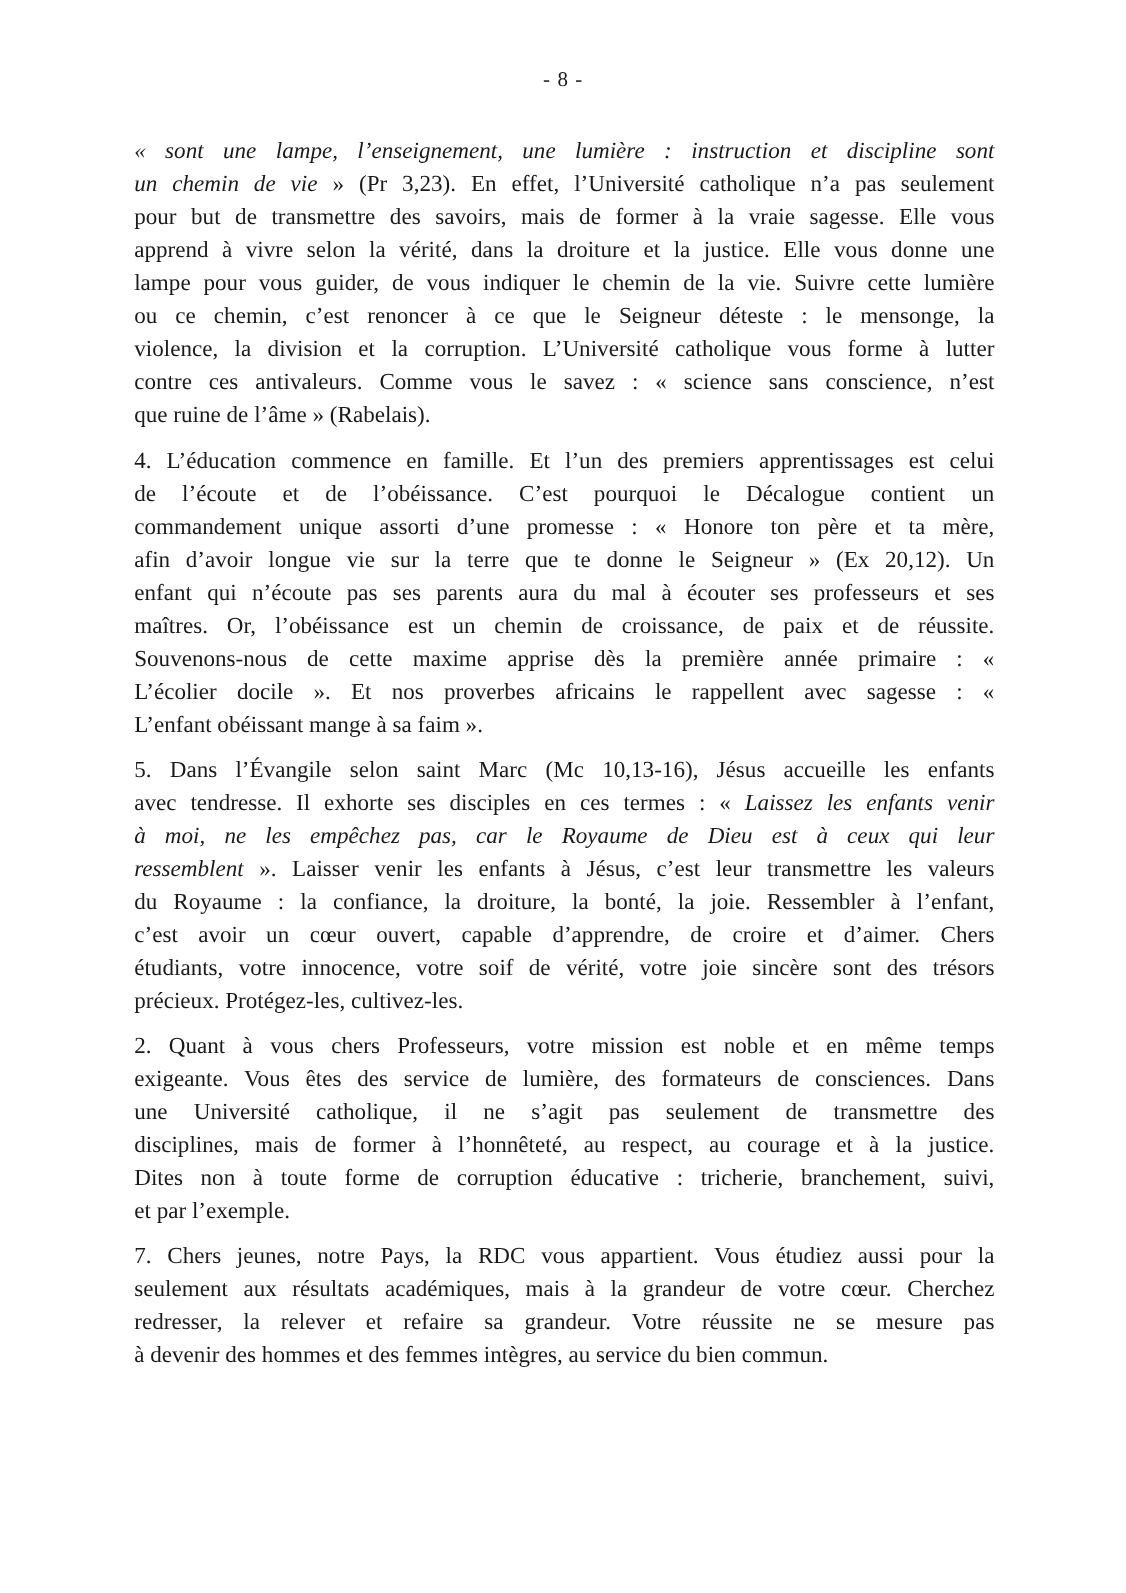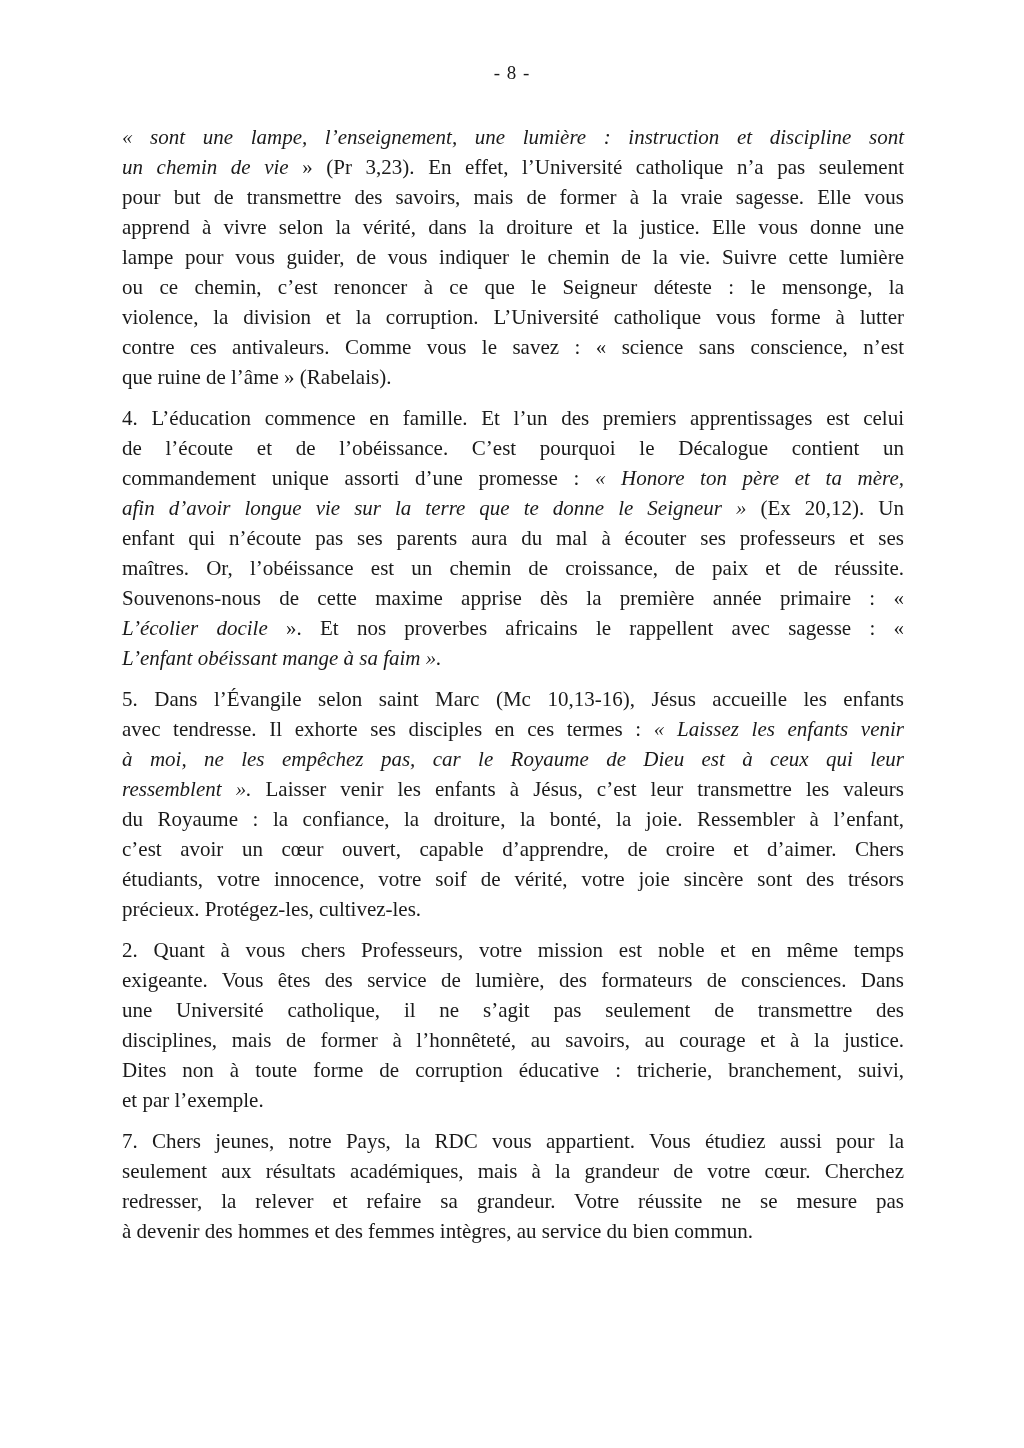--- a/index.html
+++ b/index.html
@@ -47,21 +47,21 @@
       white-space: nowrap;
       text-align: justify;
       text-align-last: justify;
       height: 30px;
       overflow: visible;
     }
     .line.last {
       text-align: center;
       text-align-last: left;
     }
-    .it { font-style: italic; }
+    .it { }
     .bi { font-style: italic; font-weight: normal; }
   </style>
 </head>
 <body>
 
 <div class="page">
   <div class="page-number">- 8 -</div>
   <div class="body-text" id="body-text">
       <div class="para">
         <span class="line"><span class="bi">« sont une lampe, l’enseignement, une lumière : instruction et discipline sont</span></span>
@@ -92,21 +92,21 @@
         <span class="line"><span class="bi">ressemblent</span><span class="it"> ».</span><span>  Laisser venir les enfants à Jésus, c’est leur transmettre les valeurs</span></span>
         <span class="line"><span>du Royaume : la confiance, la droiture, la bonté, la joie. Ressembler à l’enfant,</span></span>
         <span class="line"><span>c’est avoir un cœur ouvert, capable d’apprendre, de croire et d’aimer. Chers</span></span>
         <span class="line"><span>étudiants, votre innocence, votre soif de vérité, votre joie sincère sont des trésors</span></span>
         <span class="line last"><span>précieux. Protégez-les, cultivez-les.</span></span>
       </div>
       <div class="para">
         <span class="line"><span>2. Quant à vous chers Professeurs, votre mission est noble et en même temps</span></span>
         <span class="line"><span>exigeante. Vous êtes des service de lumière, des formateurs de consciences. Dans</span></span>
         <span class="line"><span>une Université catholique, il ne s’agit pas seulement de transmettre des</span></span>
-        <span class="line"><span>disciplines, mais de former à l’honnêteté, au savoirs, au courage et à la justice.</span></span>
+        <span class="line"><span>disciplines, mais de former à l’honnêteté, au respect, au courage et à la justice.</span></span>
         <span class="line"><span>Dites non à toute forme de corruption éducative : tricherie, branchement, suivi,</span></span>
         <span class="line last"><span>et par l’exemple.</span></span>
       </div>
       <div class="para">
         <span class="line"><span>7. Chers jeunes, notre Pays, la RDC vous appartient. Vous étudiez aussi pour la</span></span>
         <span class="line"><span>seulement aux résultats académiques, mais à la grandeur de votre cœur. Cherchez</span></span>
         <span class="line"><span>redresser, la relever et refaire sa grandeur. Votre réussite ne se mesure pas</span></span>
         <span class="line last"><span>à devenir des hommes et des femmes intègres, au service du bien commun.</span></span>
       </div>
     </div>

